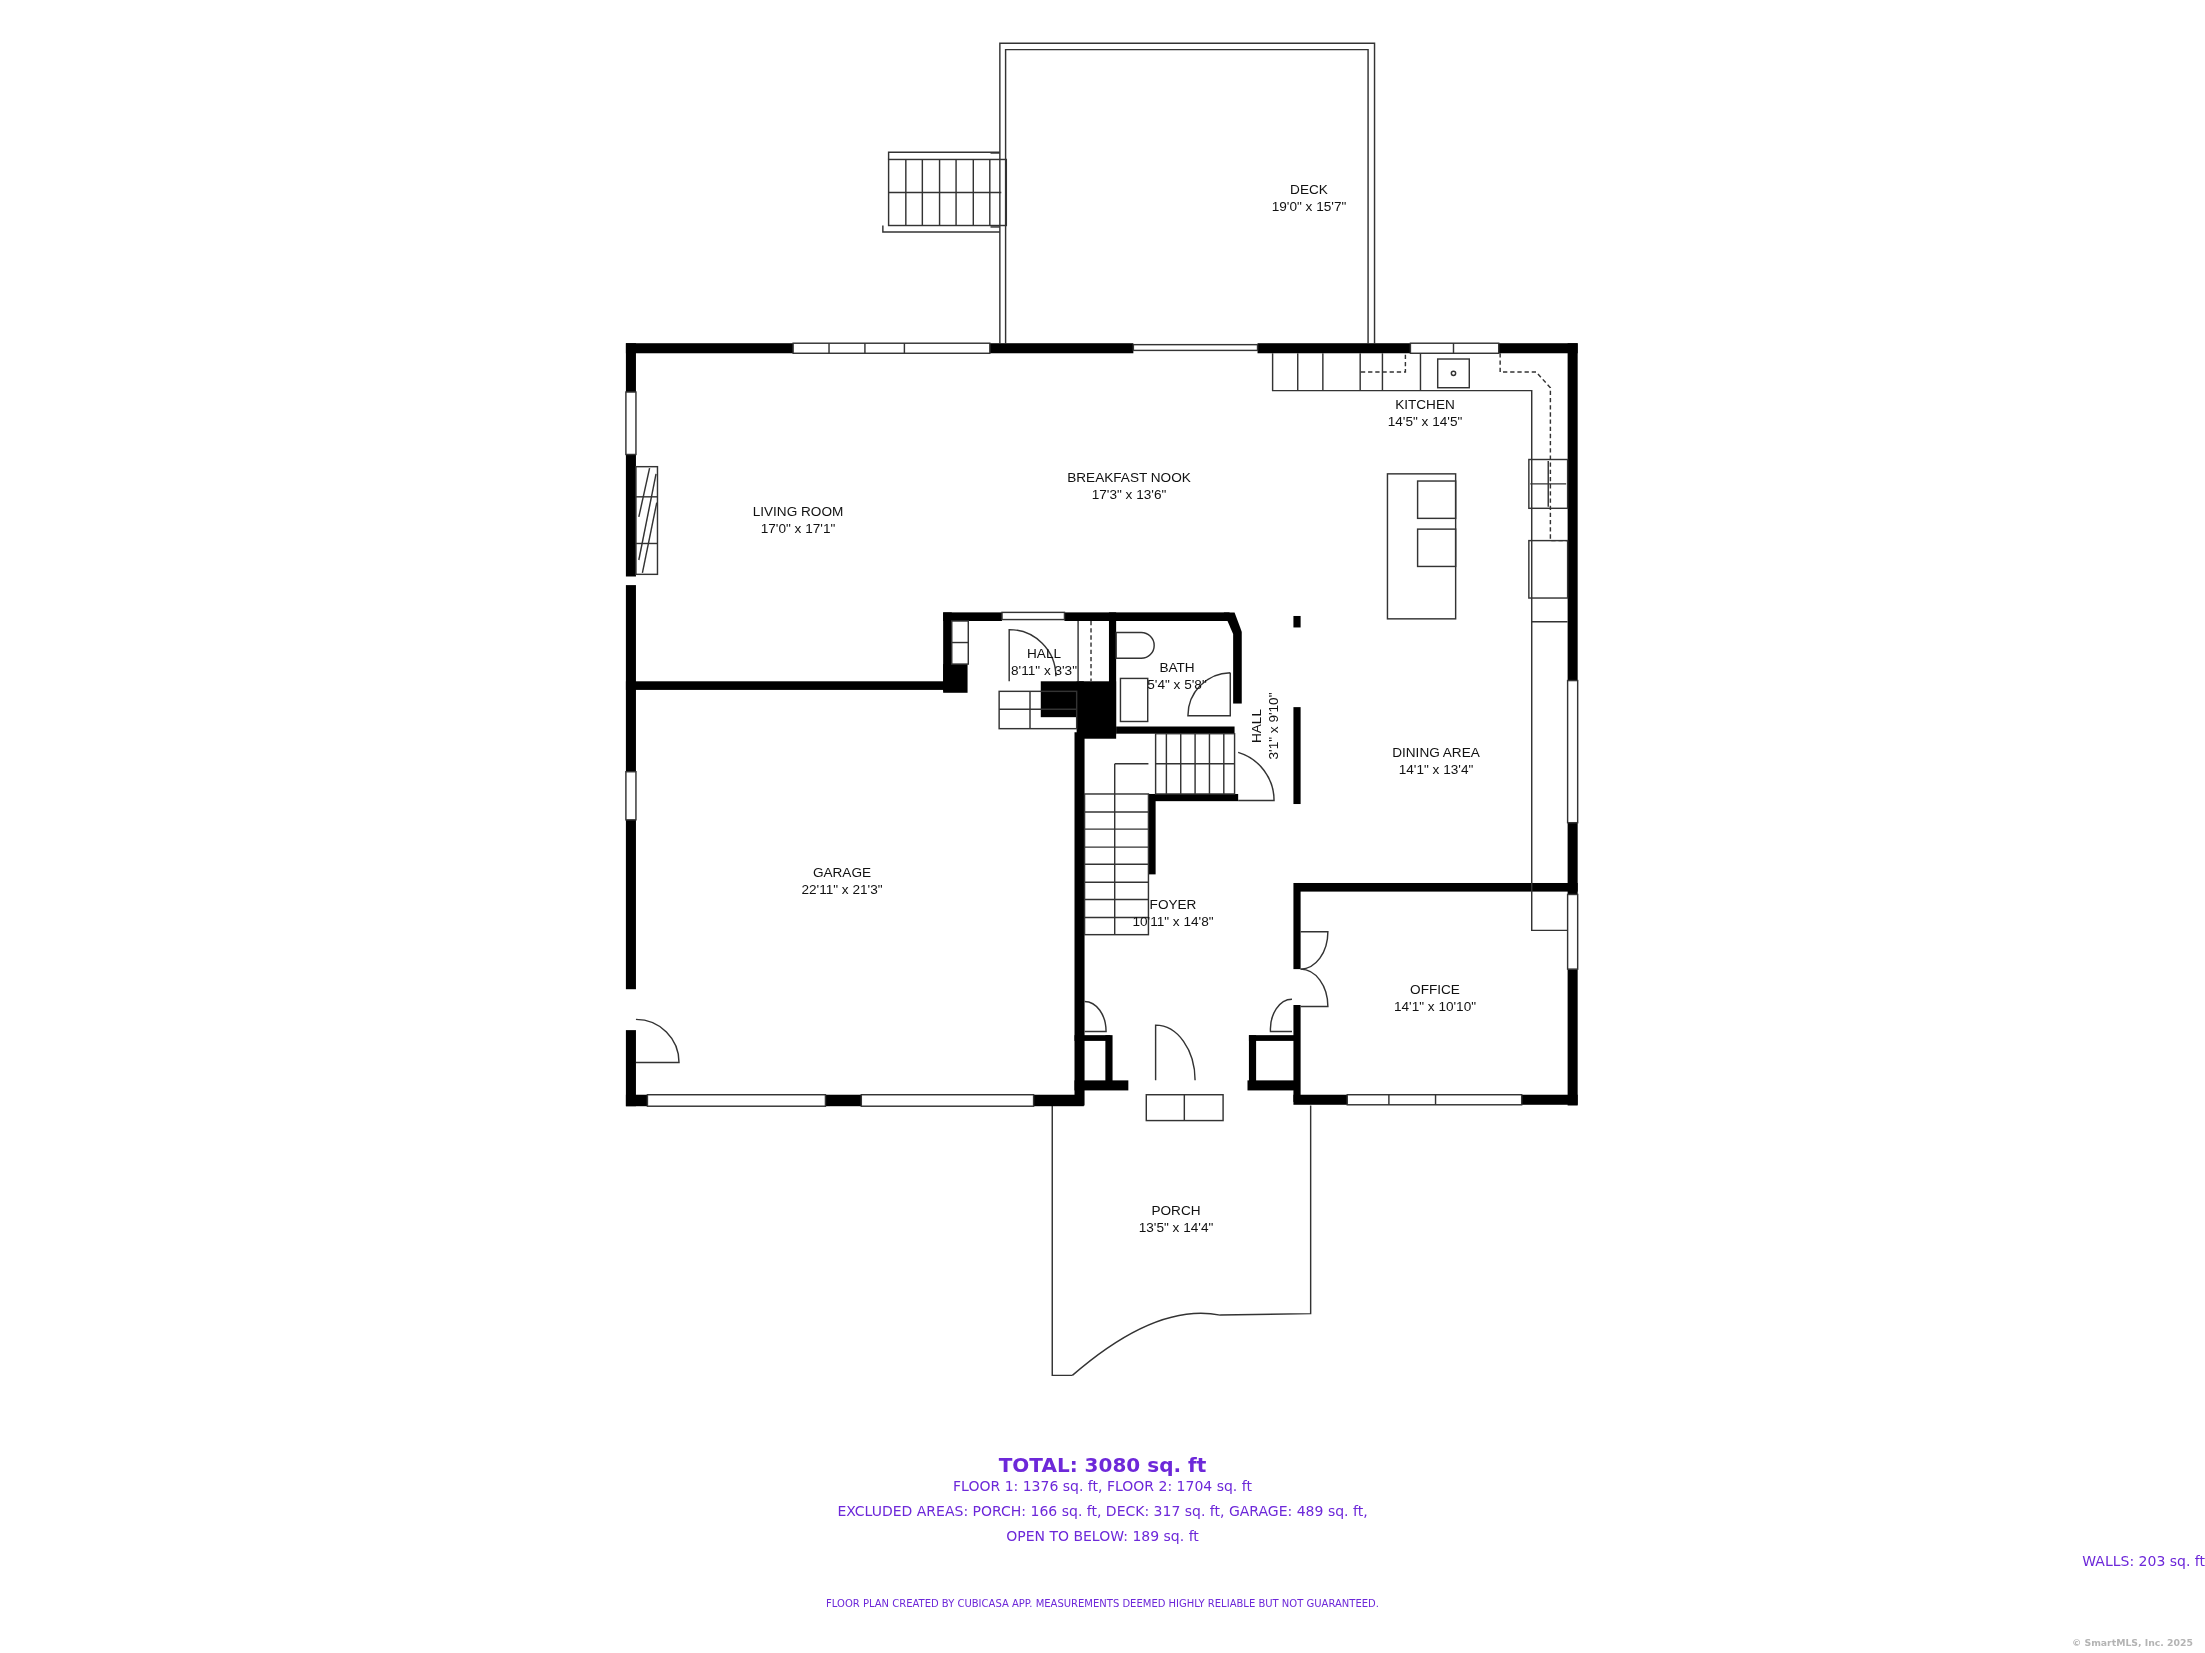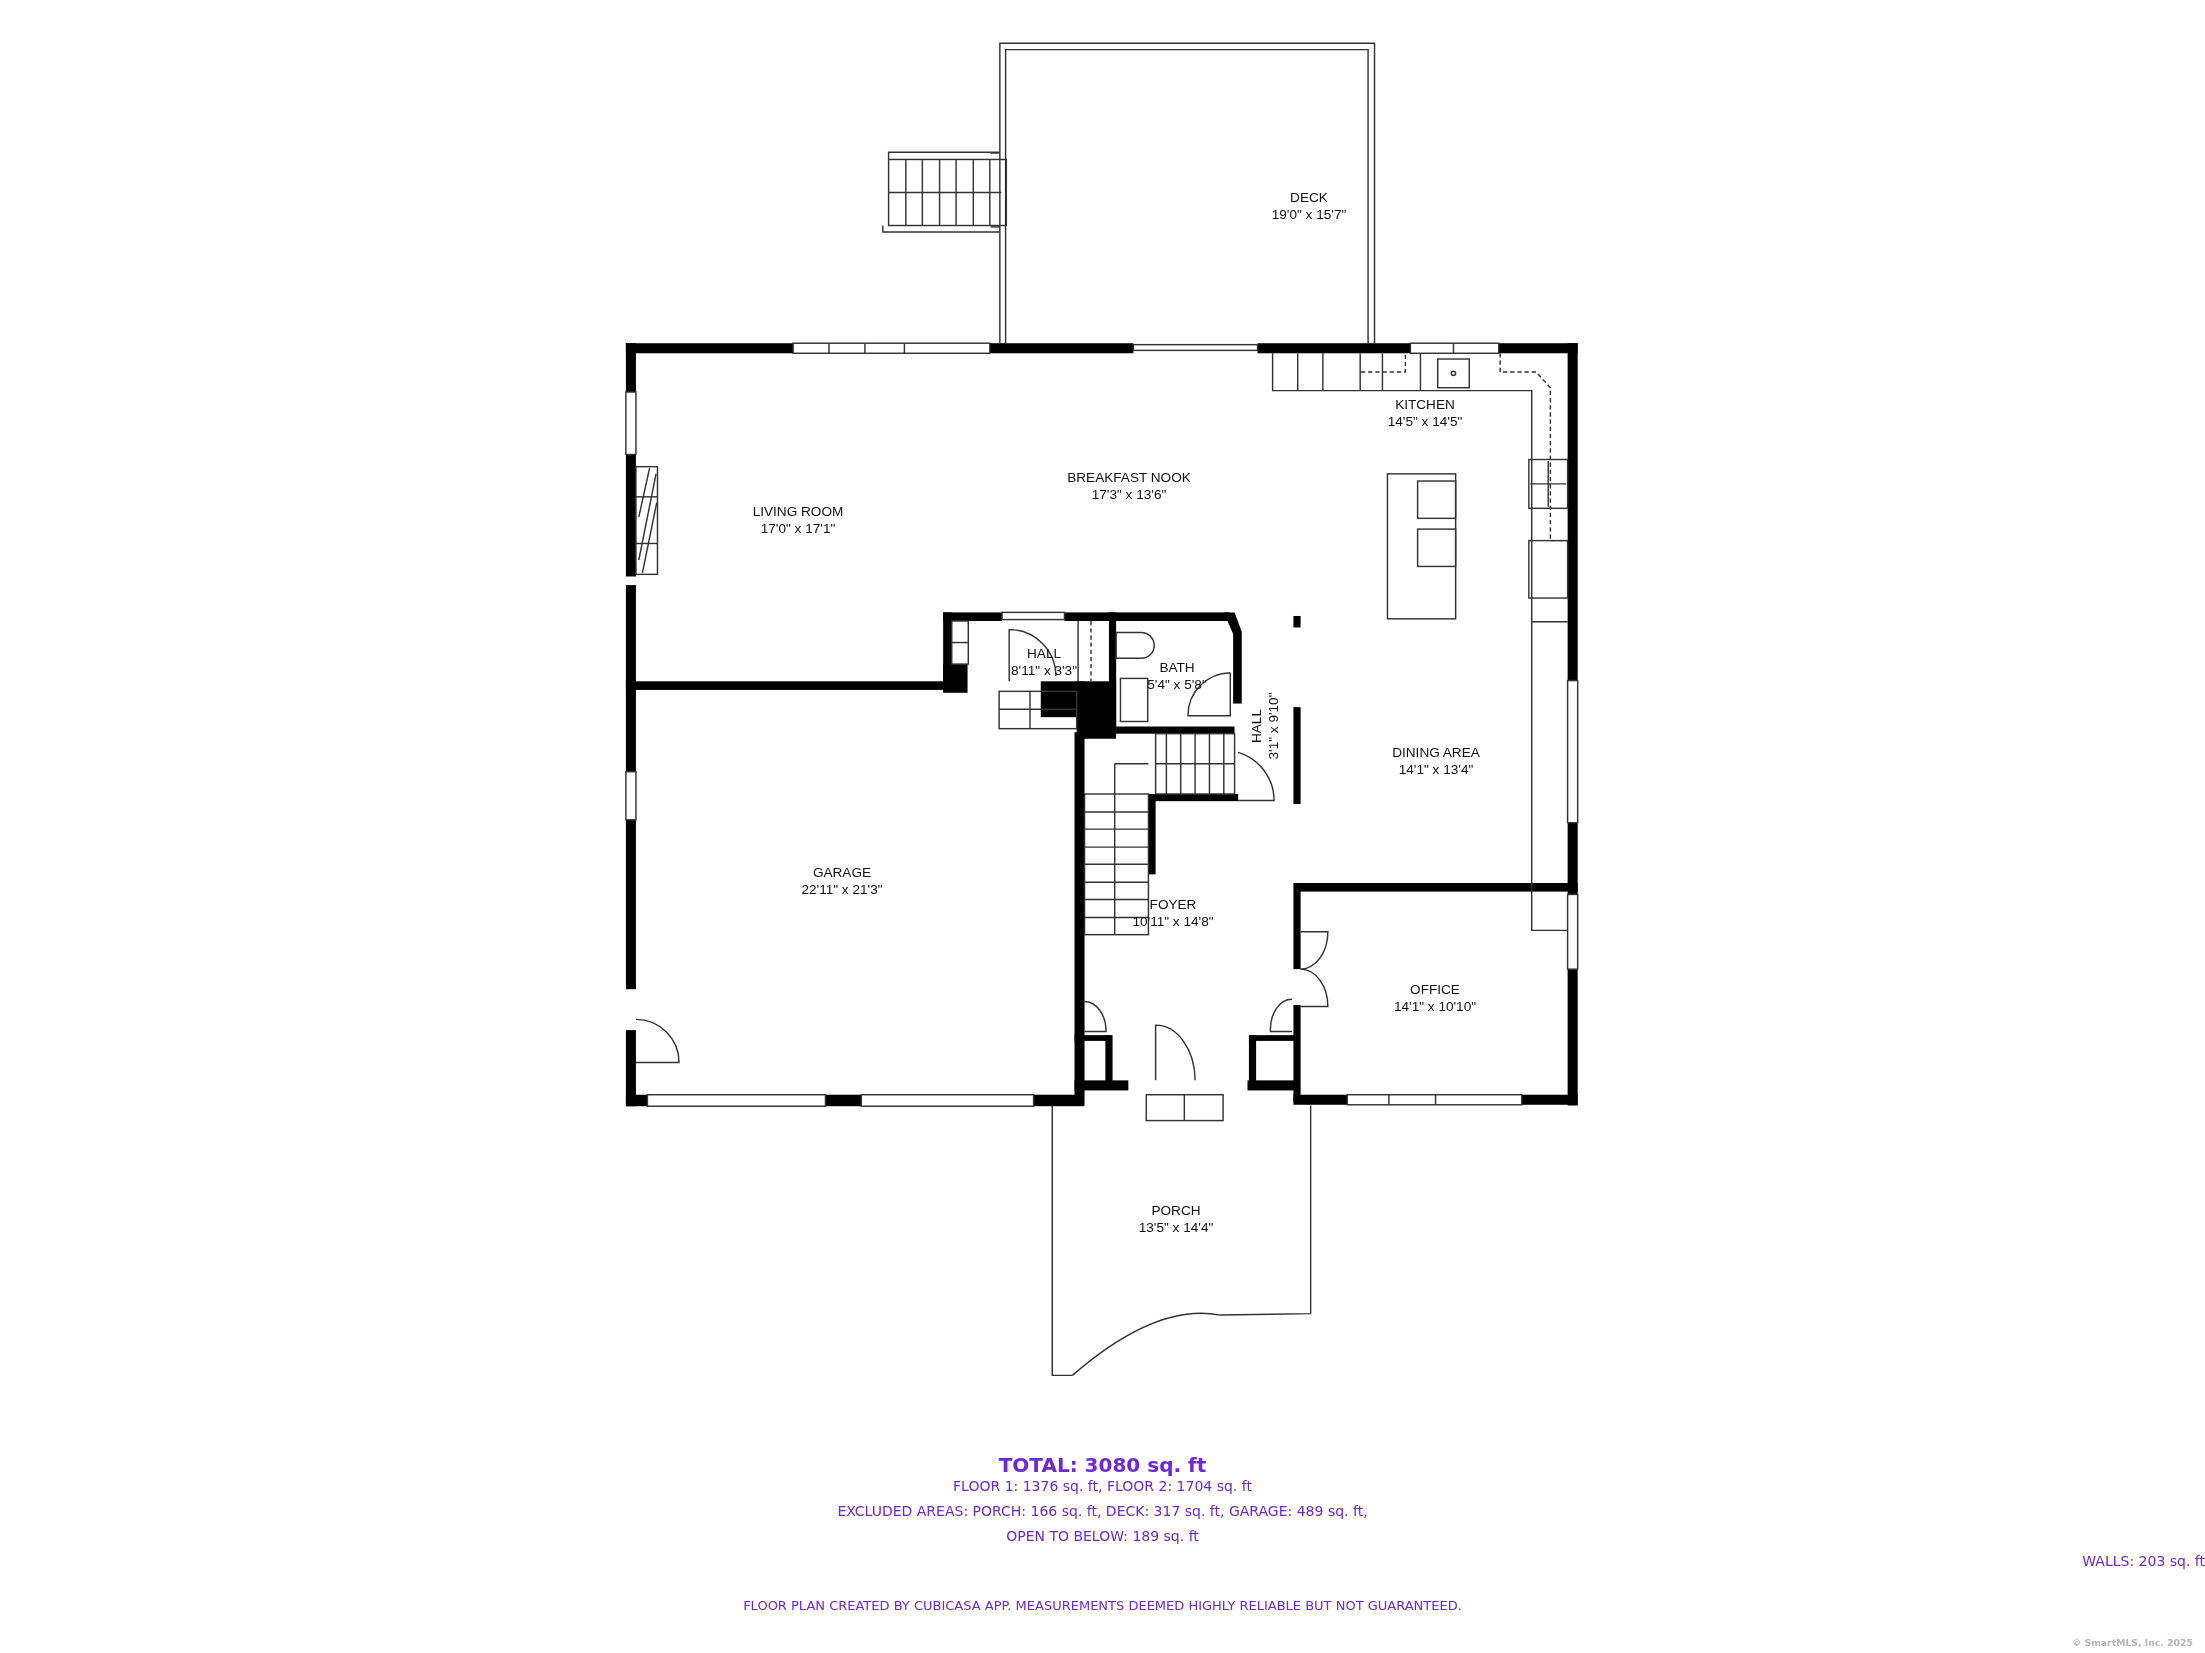--- a/index.html
+++ b/index.html
@@ -6,21 +6,21 @@
   body { width:2205px; height:1654px; position:relative; overflow:hidden; font-family:"Liberation Sans", sans-serif; }
   #plan { position:absolute; left:0; top:0; width:2205px; height:1654px; }
   .room-label { position:absolute; transform:translate(-50%, 0); text-align:center; color:#111; font-size:13.6px; line-height:17px; white-space:nowrap; }
   .room-label .name { display:block; }
   .room-label .dims { display:block; }
   .rot { transform:translate(-50%,-50%) rotate(-90deg); }
   .summary { position:absolute; left:0; width:2205px; text-align:center; color:#6d28d9; font-family:"DejaVu Sans", sans-serif; }
   .total { top:1453px; font-size:20px; font-weight:bold; }
   .line { font-size:14px; }
   .l1 { top:1478px; } .l2 { top:1503px; } .l3 { top:1528px; } .l4 { top:1553px;text-align:right; }
-  .disclaimer { top:1598px; font-size:13px; }
+  .disclaimer { top:1598px; font-size:10px; }
   .copyright { position:absolute; right:12px; bottom:5.7px; font-size:9.3px; font-weight:bold; color:#b4b4b4; font-family:"DejaVu Sans", sans-serif; }
 </style>
 </head>
 <body>
 
 <svg id="plan" viewBox="0 0 3072 2304" xmlns="http://www.w3.org/2000/svg">
   <g fill="none" stroke="#333" stroke-width="2">
 
     <g>
       <polyline points="1393,478 1393,60 1915,60 1915,478"></polyline>
@@ -198,21 +198,21 @@
     <path d="M1812,1350 A38,52 0 0 1 1850,1402 L1812,1402"></path>
 
     <path d="M1511,1395 A30,42 0 0 1 1541,1437 L1511,1437"></path>
     <path d="M1800,1392 A30,42 0 0 0 1770,1437 L1800,1437"></path>
     <path d="M1610,1505 L1610,1428 A55,77 0 0 1 1665,1505"></path>
 
     <path d="M886,1420 A60,60 0 0 1 946,1480 L886,1480"></path>
   </g>
 </svg>
 
-<div class="room-label" style="left:1309px; top:181px;margin-top:8px;">
+<div class="room-label" style="left:1309px; top:181px;">
   <span class="name">DECK</span>
   <span class="dims">19'0" x 15'7"</span>
 </div>
 <div class="room-label" style="left:1425px; top:396px;">
   <span class="name">KITCHEN</span>
   <span class="dims">14'5" x 14'5"</span>
 </div>
 <div class="room-label" style="left:1129px; top:469px;">
   <span class="name">BREAKFAST NOOK</span>
   <span class="dims">17'3" x 13'6"</span>

